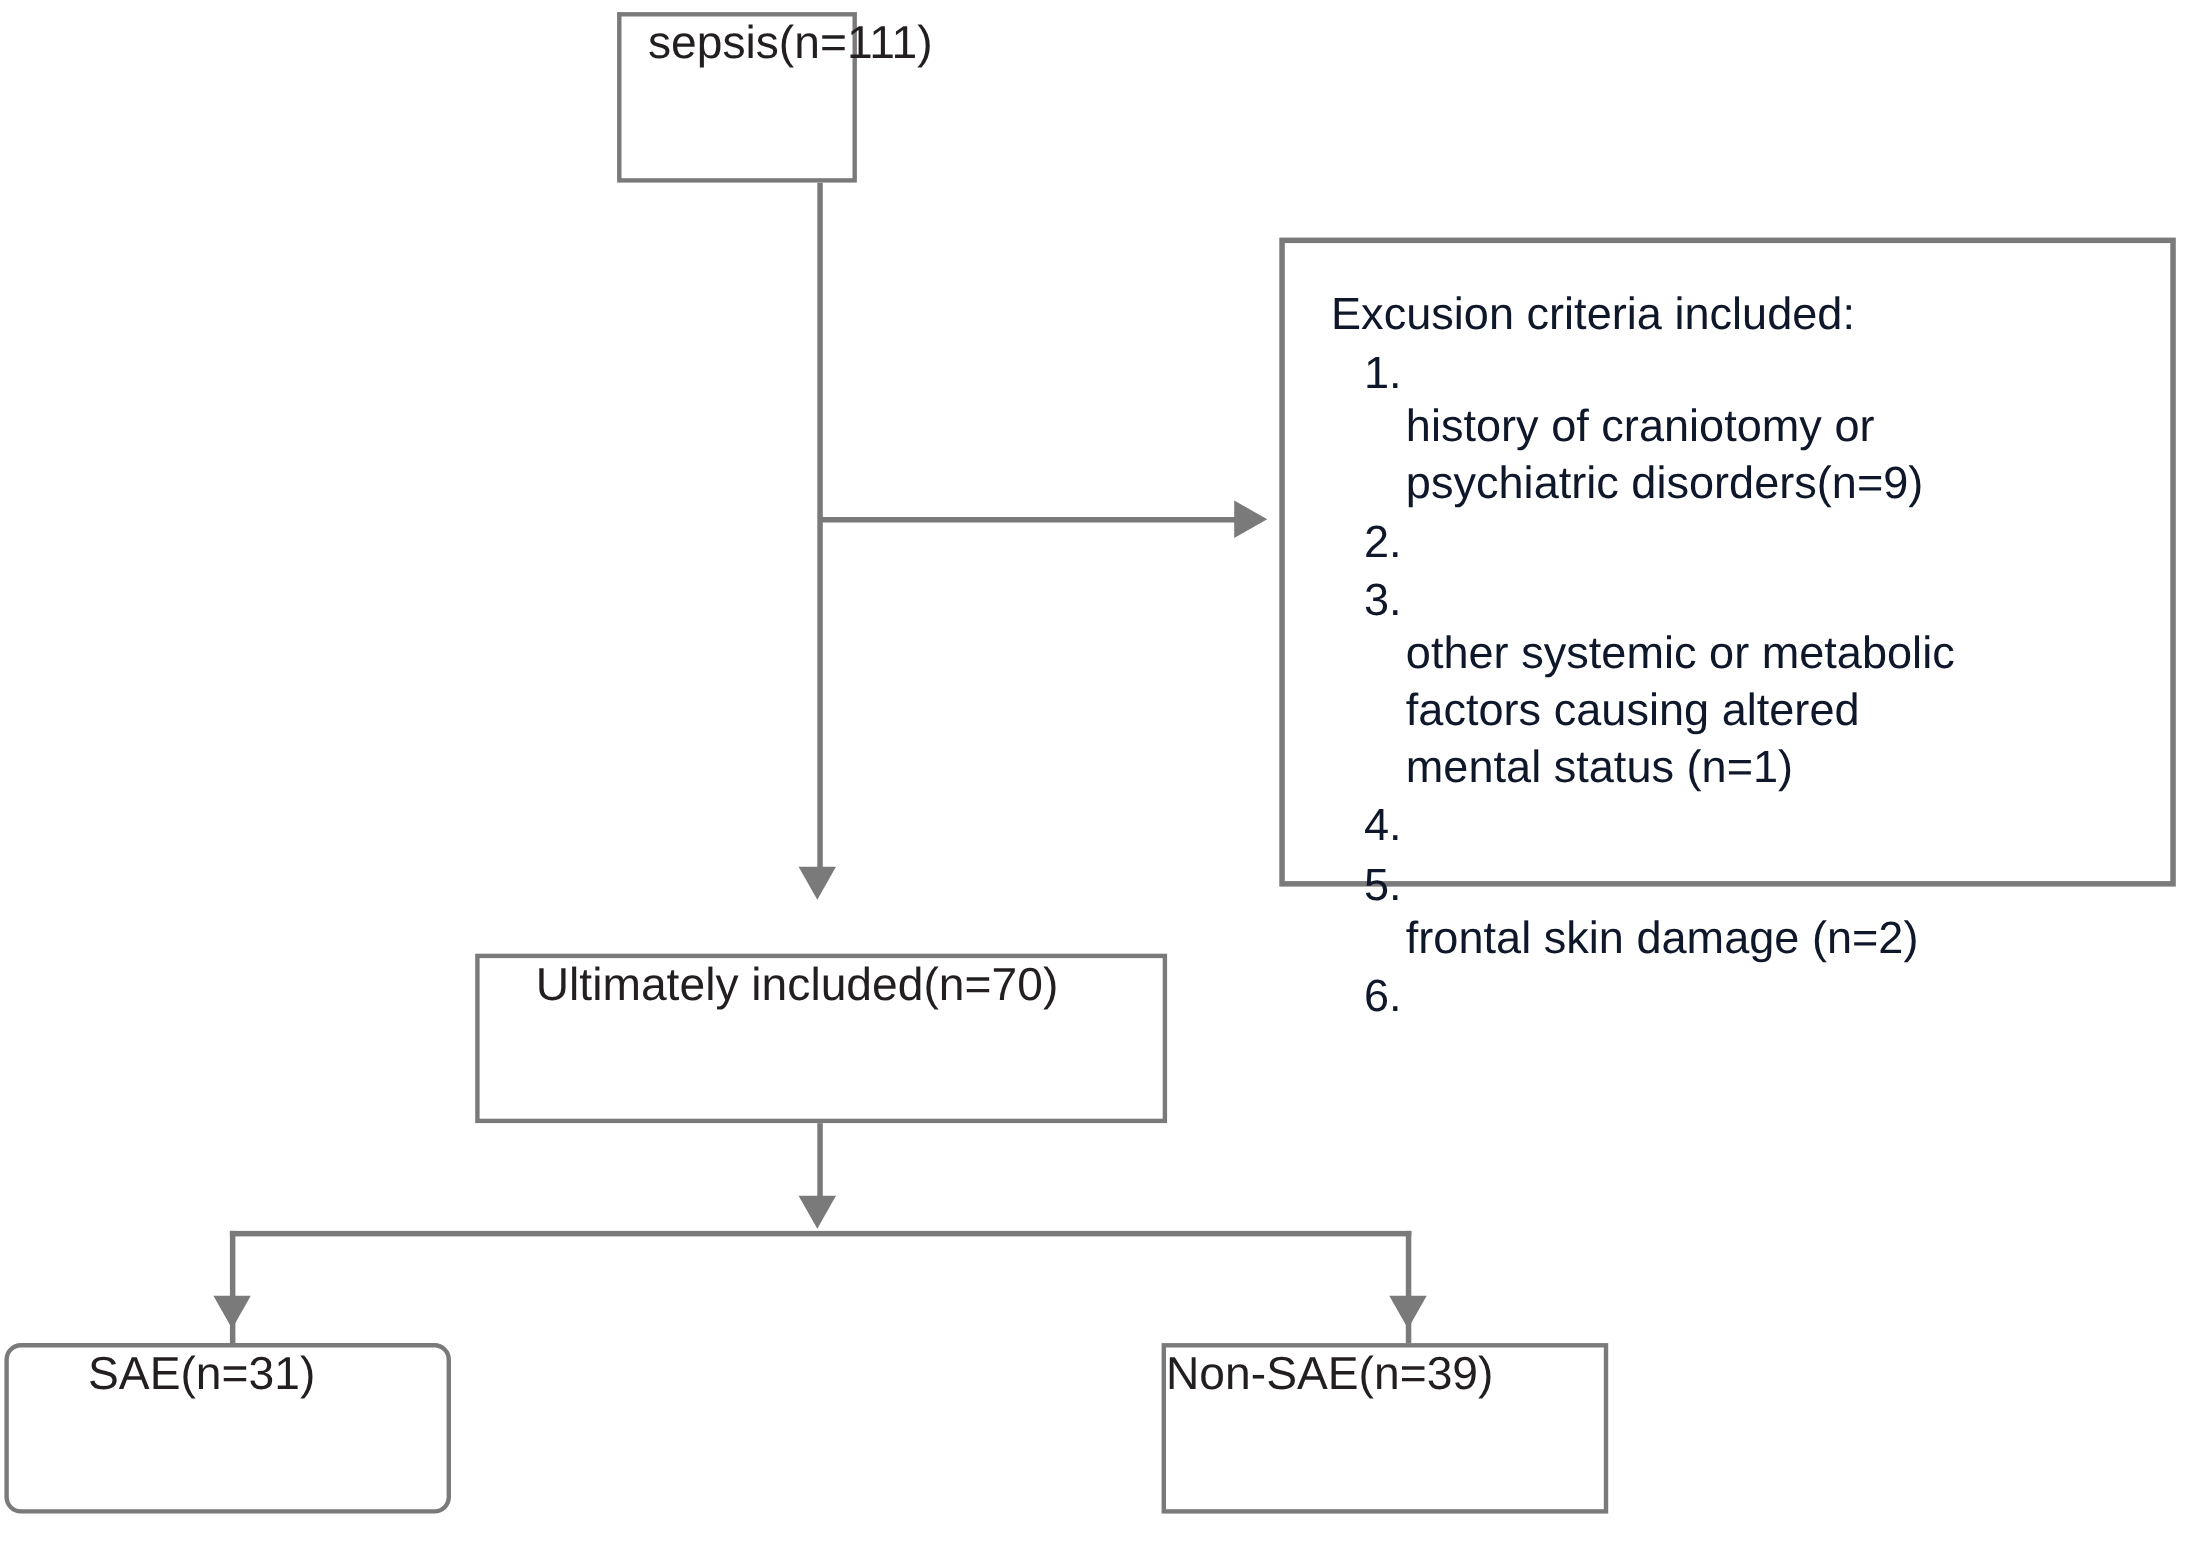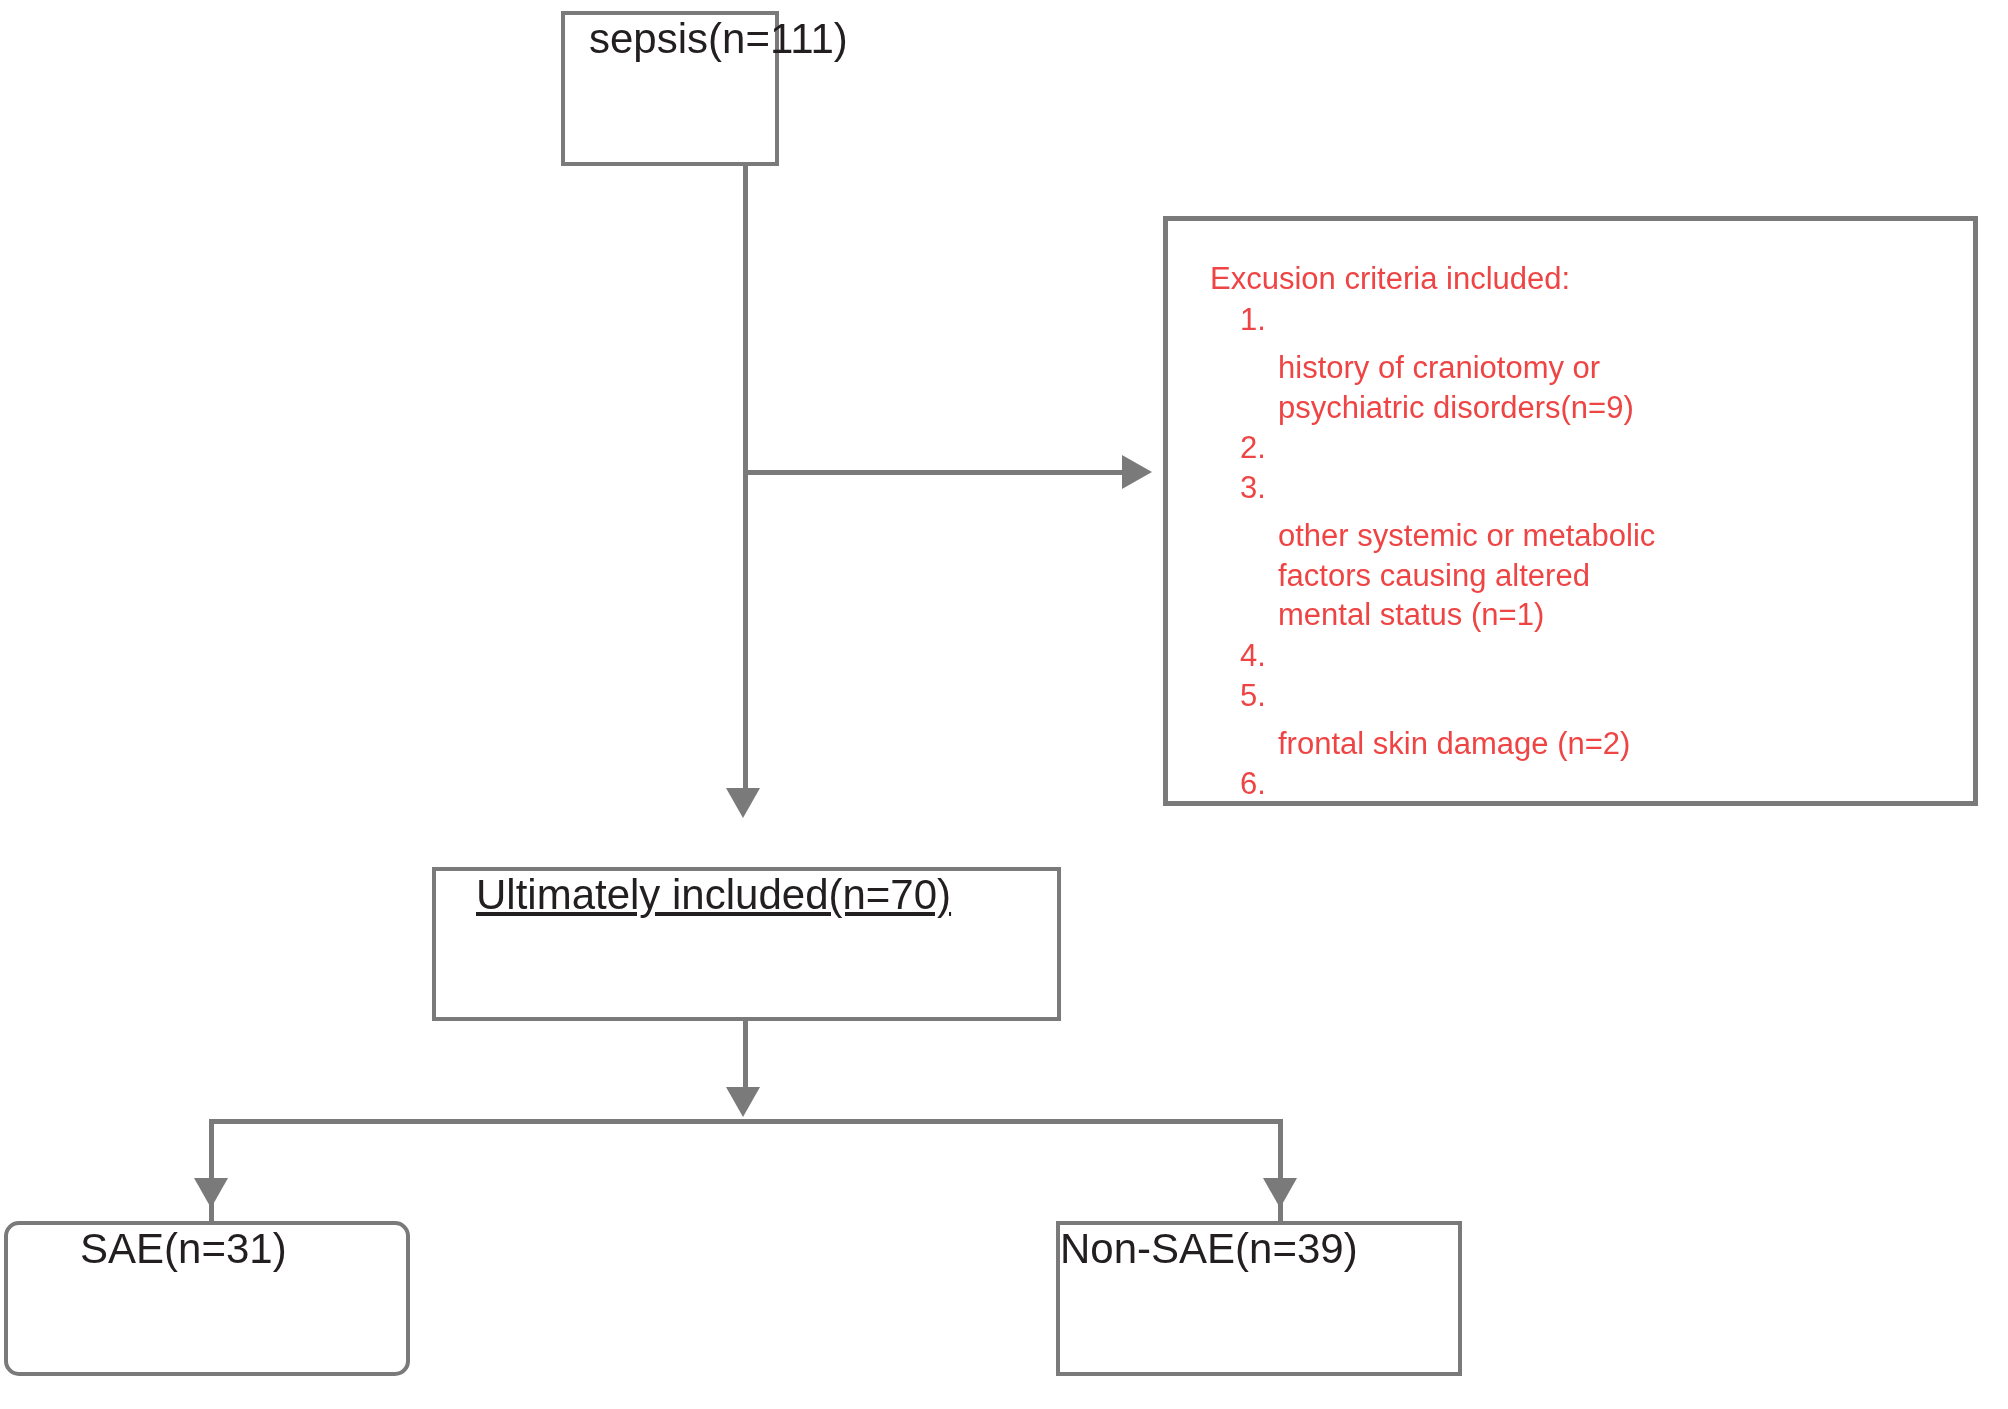--- a/index.html
+++ b/index.html
@@ -40,37 +40,37 @@
   #node-sepsis .node-label { padding-left: 24px; }
 
   #node-exclusion {
     left: 1163px; top: 216px;  width: 815px;  height: 590px;
     align-items: flex-start;
     border-width: 5px;
   }
   #node-included {
     left: 432px;  top: 867px;  width: 629px; height: 154px;
   }
-  #node-included .node-label { padding-left: 40px; text-decoration: underline; }
+  #node-included .node-label { padding-left: 51px; }
 
   #node-sae {
     left: 4px;    top: 1221px; width: 406px;  height: 155px; border-radius: 15px;
   }
   #node-sae .node-label { padding-left: 72px; }
 
   #node-nonsae {
     left: 1056px; top: 1221px; width: 406px;  height: 155px;
   }
   #node-nonsae .node-label { }
 
   
   .excl-body {
     padding: 38px 0 0 42px;
-    color: #ef4444;
-    font-size: 31px;
+    color: #0f172a;
+    font-size: 41px;
     line-height: 1.27;
   }
   .excl-heading {
     margin: 0 0 2px 0;
     white-space: nowrap;
   }
   .excl-list {
     margin: 0;
     padding: 0;
     list-style: none;

